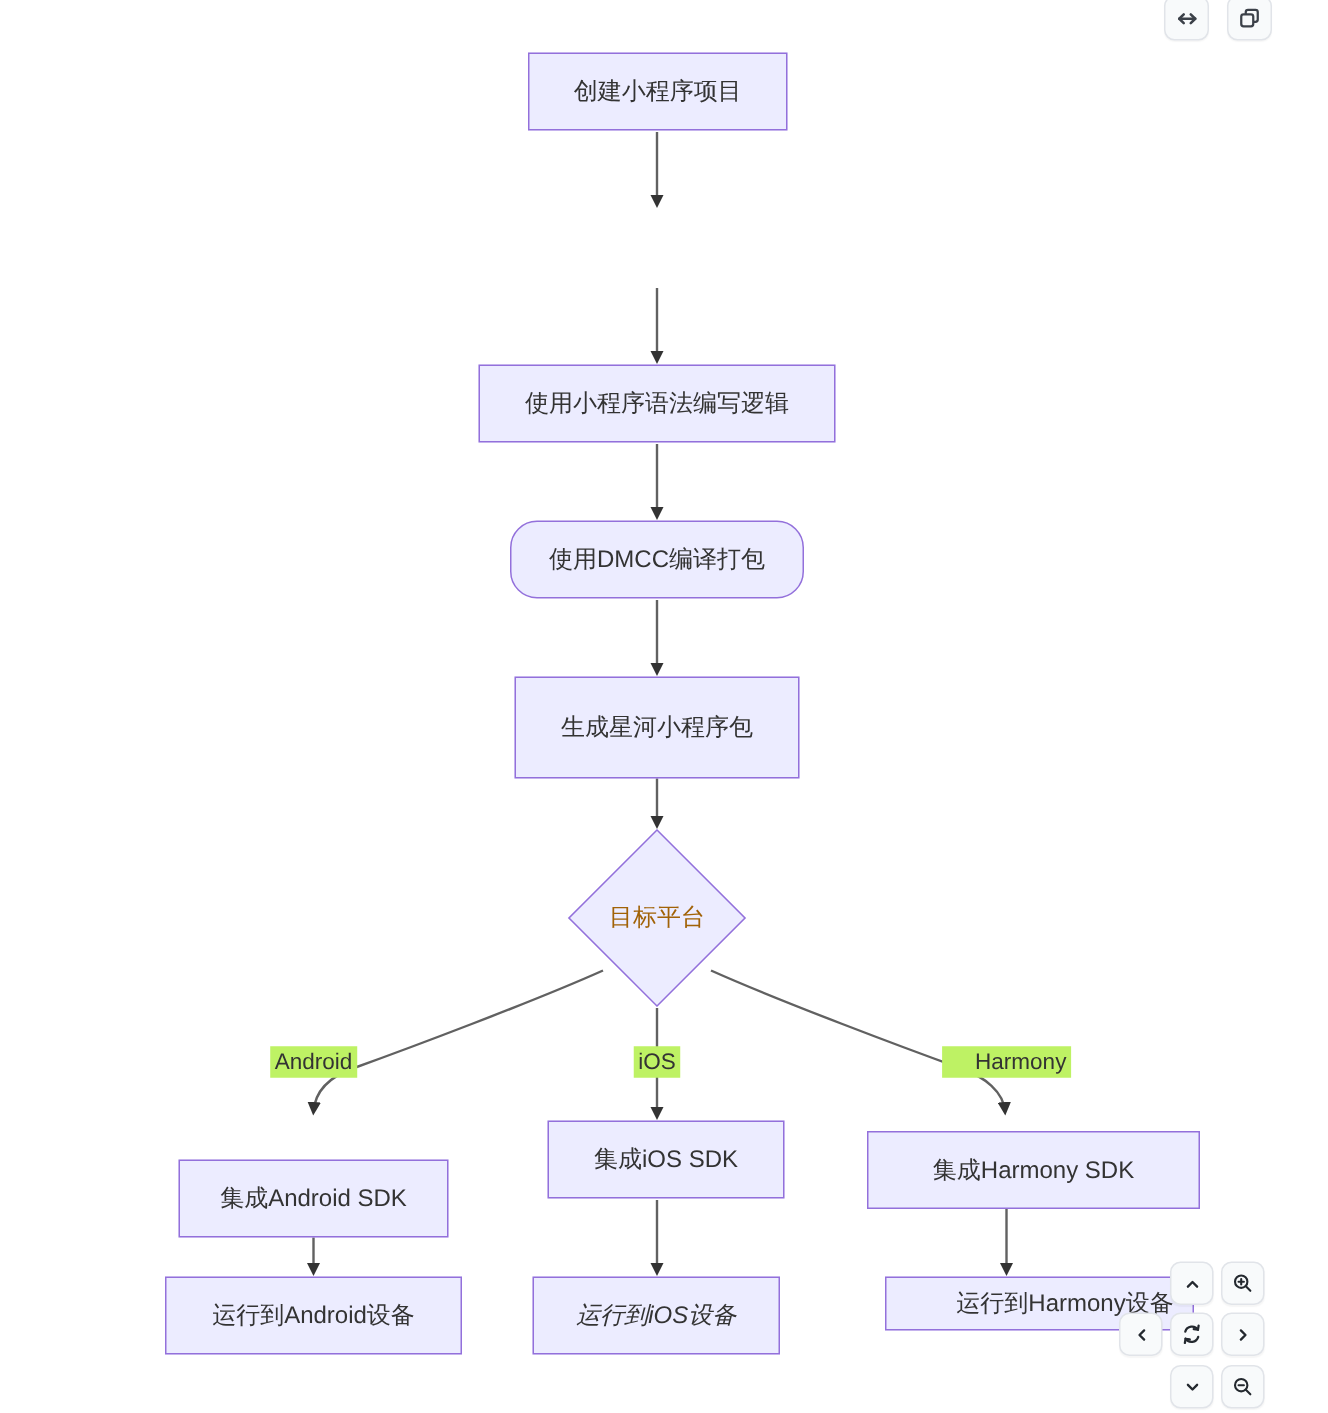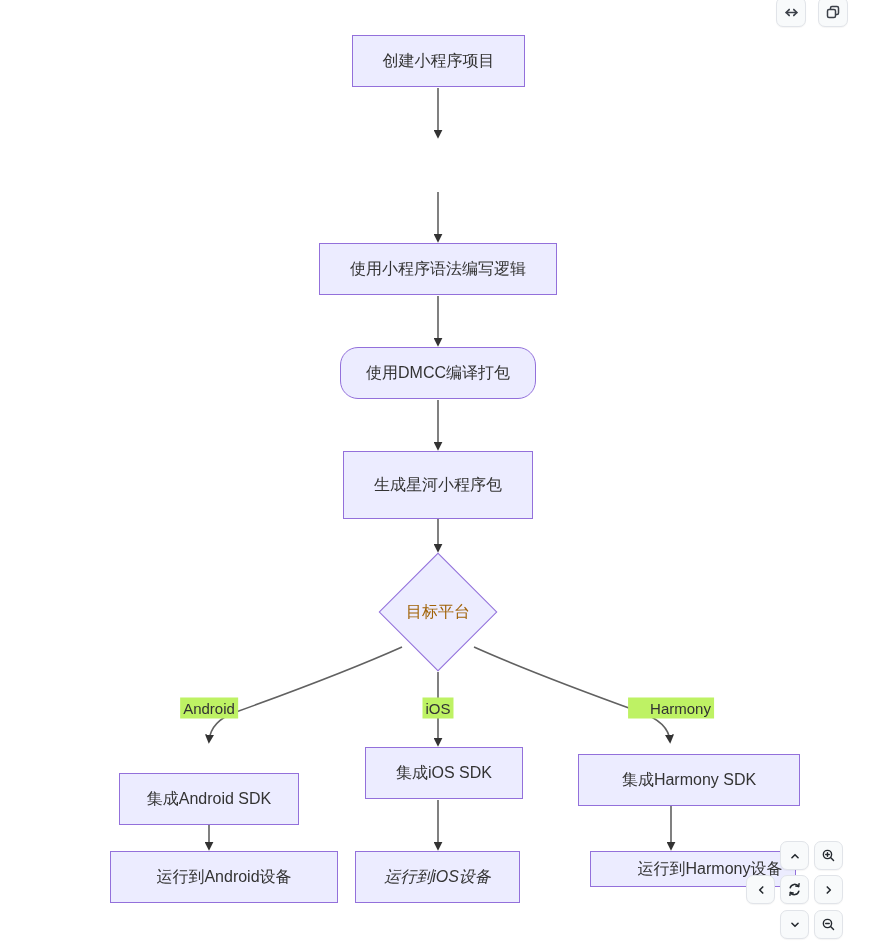--- a/index.html
+++ b/index.html
@@ -51,21 +51,21 @@
   #n-create{left:352px;top:35px;width:173px;height:52px;}
   #n-develop{left:352px;top:139px;width:173px;height:52px;}
   #n-logic{left:319px;top:243px;width:238px;height:52px;}
   #n-compile{left:340px;top:347px;width:196px;height:52px;border-radius:18px;}
   #n-package{left:343px;top:451px;width:190px;height:68px;}
   #d-platform{left:396px;top:570px;width:84px;height:84px;}
   #d-platform-label{left:438px;top:612px;}
   #n-sdk-android{left:119px;top:747px;width:180px;height:52px;margin-top:26px;}
   #n-sdk-ios{left:365px;top:747px;width:158px;height:52px;}
   #n-sdk-harmony{left:578px;top:754px;width:222px;height:52px;}
-  #n-run-android{left:110px;top:851px;width:228px;height:52px;}
+  #n-run-android{left:110px;top:851px;width:198px;height:52px;}
   #n-run-ios{left:355px;top:851px;width:165px;height:52px;font-style:italic;}
   #n-run-harmony{left:590px;top:851px;width:206px;height:36px;padding-left:34px;}
   #el-android{left:209px;top:708px;}
   #el-ios{left:438px;top:708px;}
   #el-harmony{left:671px;top:708px;padding-left:22px;}
 </style>
 </head>
 <body>
 
 <div class="canvas">

